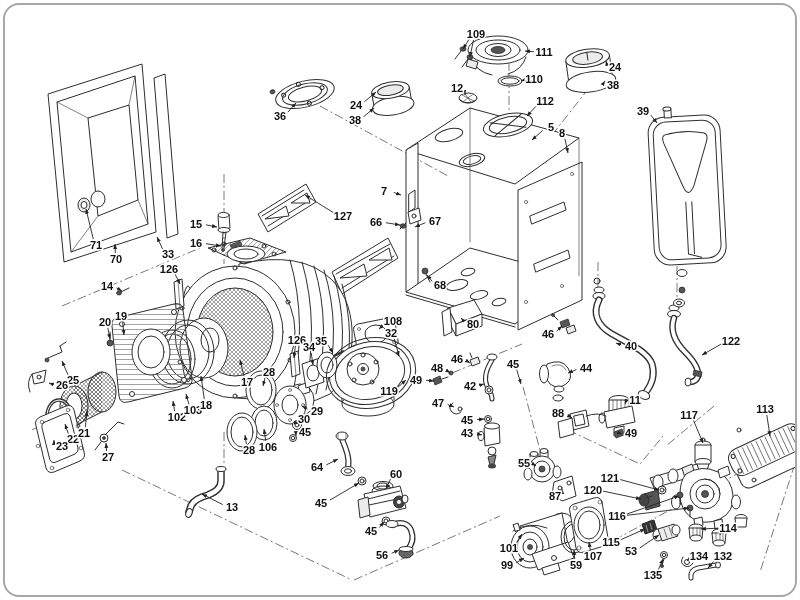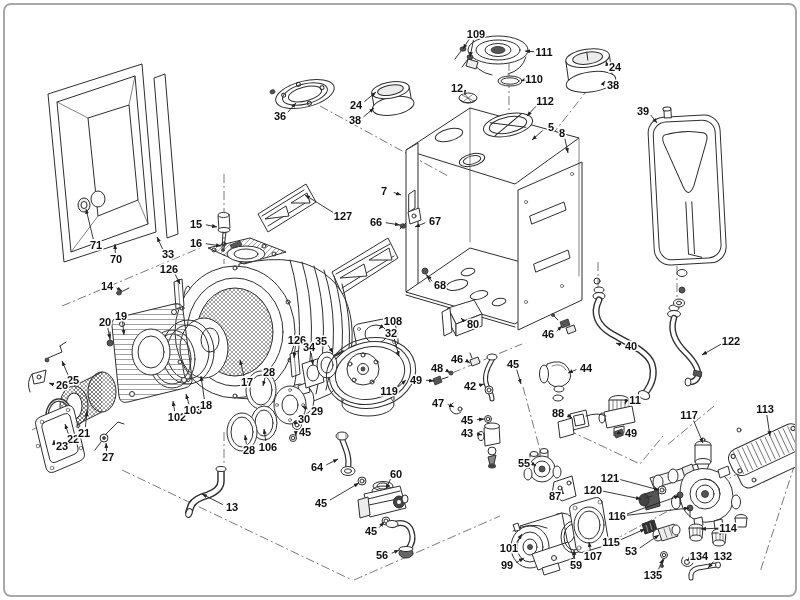--- a/index.html
+++ b/index.html
@@ -1,18 +1,18 @@
 <!DOCTYPE html>
 <html style="--line: #2e2e2e; --frame: #a8a8a8; --bg: #ffffff;"><head>
 <meta charset="utf-8">
 <style>
   html,body{margin:0;padding:0;background:#fff;}
   body{width:800px;height:600px;position:relative;font-family:"Liberation Sans",sans-serif;}
   .frame{position:absolute;left:3px;top:3px;right:3px;bottom:3px;border:2px solid var(--frame,#a8a8a8);
-         border-radius:8px;background:var(--bg,#fff);overflow:hidden;}
+         border-radius:16px;background:var(--bg,#fff);overflow:hidden;}
   svg{display:block;}
   .ln{fill:none;stroke:var(--line,#2e2e2e);stroke-width:1;stroke-linejoin:round;stroke-linecap:round;}
   .fw{fill:#fff;stroke:var(--line,#2e2e2e);stroke-width:1;stroke-linejoin:round;}
   .fg{fill:#ececec;stroke:var(--line,#2e2e2e);stroke-width:1;}
   .fd{fill:#555;stroke:var(--line,#2e2e2e);stroke-width:.8;}
   .thin{stroke-width:.6;}
   .dd{fill:none;stroke:#555;stroke-width:.8;stroke-dasharray:9 3 2 3;}
   .leader{stroke:#222;stroke-width:.9;fill:none;}
   .plabel{font:bold 11px "Liberation Sans",sans-serif;fill:#101010;text-anchor:middle;
           paint-order:stroke;stroke:#fff;stroke-width:3px;}

